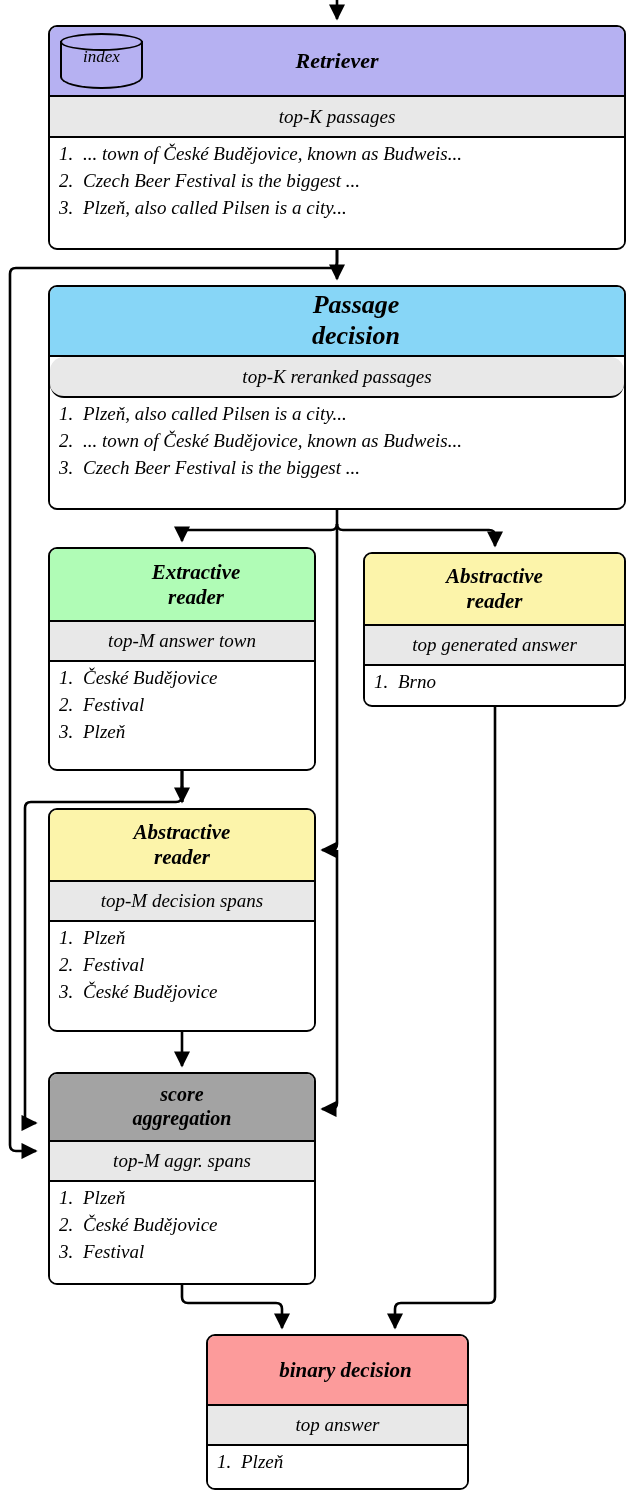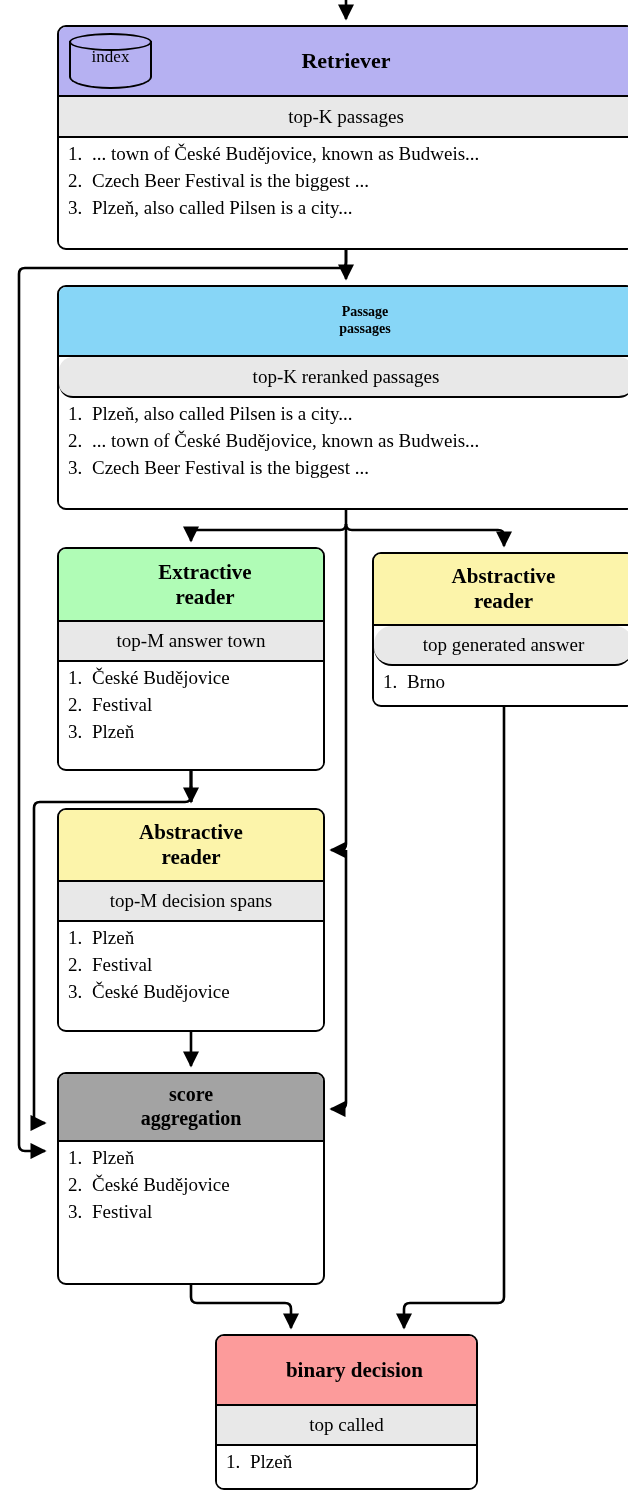--- a/index.html
+++ b/index.html
@@ -1,20 +1,20 @@
 <!DOCTYPE html>
 <html><head>
 <meta charset="utf-8">
 <style>
   html,body{margin:0;padding:0;background:#ffffff;}
   body{
     font-family:"Liberation Serif", serif;
     width:628px;height:1490px;position:relative;overflow:hidden;
   }
-  #canvas{position:absolute;left:12px;top:0;width:568px;height:1490px;}
+  #canvas{position:absolute;left:3px;top:0;width:568px;height:1490px;font-style:italic;}
   #edges{position:absolute;left:0;top:0;width:628px;height:1490px;pointer-events:none;}
 
   .node{
     position:absolute;
     box-sizing:border-box;
     border:2.5px solid #000;
     border-radius:9px;
     background:#fff;
     overflow:hidden;
   }
@@ -79,32 +79,32 @@
     font-family:"Liberation Serif", serif;
   }
 
   
   #n-retriever{left:45px;top:25px;width:578px;height:225px;}
   #n-retriever .hdr{height:70px;background:#b6b1f2;font-size:22px;}
   #n-retriever .sub{height:41px;}
   #n-retriever .items{height:108px;}
 
   #n-reranker{left:45px;top:285px;width:578px;height:225px;}
-  #n-reranker .hdr{height:70px;background:#87d6f7;font-size:14px;padding-left:38px;}
+  #n-reranker .hdr{height:70px;background:#87d6f7;font-size:26px;padding-left:38px;}
   #n-reranker .sub{height:41px;border-radius:14px;}
   #n-reranker .items{height:108px;}
 
   #n-extractive{left:45px;top:547px;width:268px;height:224px;}
   #n-extractive .hdr{height:73px;background:#b0fcb6;font-size:21px;padding-left:28px;}
   #n-extractive .sub{height:40px;}
   #n-extractive .items{height:106px;}
 
   #n-abstractive-right{left:360px;top:552px;width:263px;height:155px;}
   #n-abstractive-right .hdr{height:72px;background:#fcf4aa;font-size:21px;}
-  #n-abstractive-right .sub{height:40px;border-radius:18px;}
+  #n-abstractive-right .sub{height:40px;}
   #n-abstractive-right .items{height:38px;}
 
   #n-abstractive-left{left:45px;top:808px;width:268px;height:224px;}
   #n-abstractive-left .hdr{height:72px;background:#fcf4aa;font-size:21px;}
   #n-abstractive-left .sub{height:40px;}
   #n-abstractive-left .items{height:107px;}
 
   #n-score{left:45px;top:1072px;width:268px;height:213px;}
   #n-score .hdr{height:68px;background:#a3a3a3;font-size:20px;align-items:center;}
   #n-score .sub{height:40px;}
@@ -185,21 +185,21 @@
       <div class="li">
         <span class="num">3.</span>
         <span>Plzeň, also called Pilsen is a city...</span>
       </div>
     </div>
   </div>
 
   <div class="node" id="n-reranker">
     <div class="hdr">
       <span>Passage</span>
-      <span>passages</span>
+      <span>decision</span>
     </div>
     <div class="sub">top-K reranked passages</div>
     <div class="items">
       <div class="li">
         <span class="num">1.</span>
         <span>Plzeň, also called Pilsen is a city...</span>
       </div>
       <div class="li">
         <span class="num">2.</span>
         <span>...  town of České Budějovice, known as Budweis...</span>
@@ -267,41 +267,42 @@
         <span>České Budějovice</span>
       </div>
     </div>
   </div>
 
   <div class="node" id="n-score">
     <div class="hdr">
       <span>score</span>
       <span>aggregation</span>
     </div>
+    <div class="sub">top-M aggr.  spans</div>
     <div class="items">
       <div class="li">
         <span class="num">1.</span>
         <span>Plzeň</span>
       </div>
       <div class="li">
         <span class="num">2.</span>
         <span>České Budějovice</span>
       </div>
       <div class="li">
         <span class="num">3.</span>
         <span>Festival</span>
       </div>
     </div>
   </div>
 
   <div class="node" id="n-binary">
     <div class="hdr">
       <span>binary decision</span>
     </div>
-    <div class="sub">top called</div>
+    <div class="sub">top answer</div>
     <div class="items">
       <div class="li">
         <span class="num">1.</span>
         <span>Plzeň</span>
       </div>
     </div>
   </div>
 
 </div>
 

